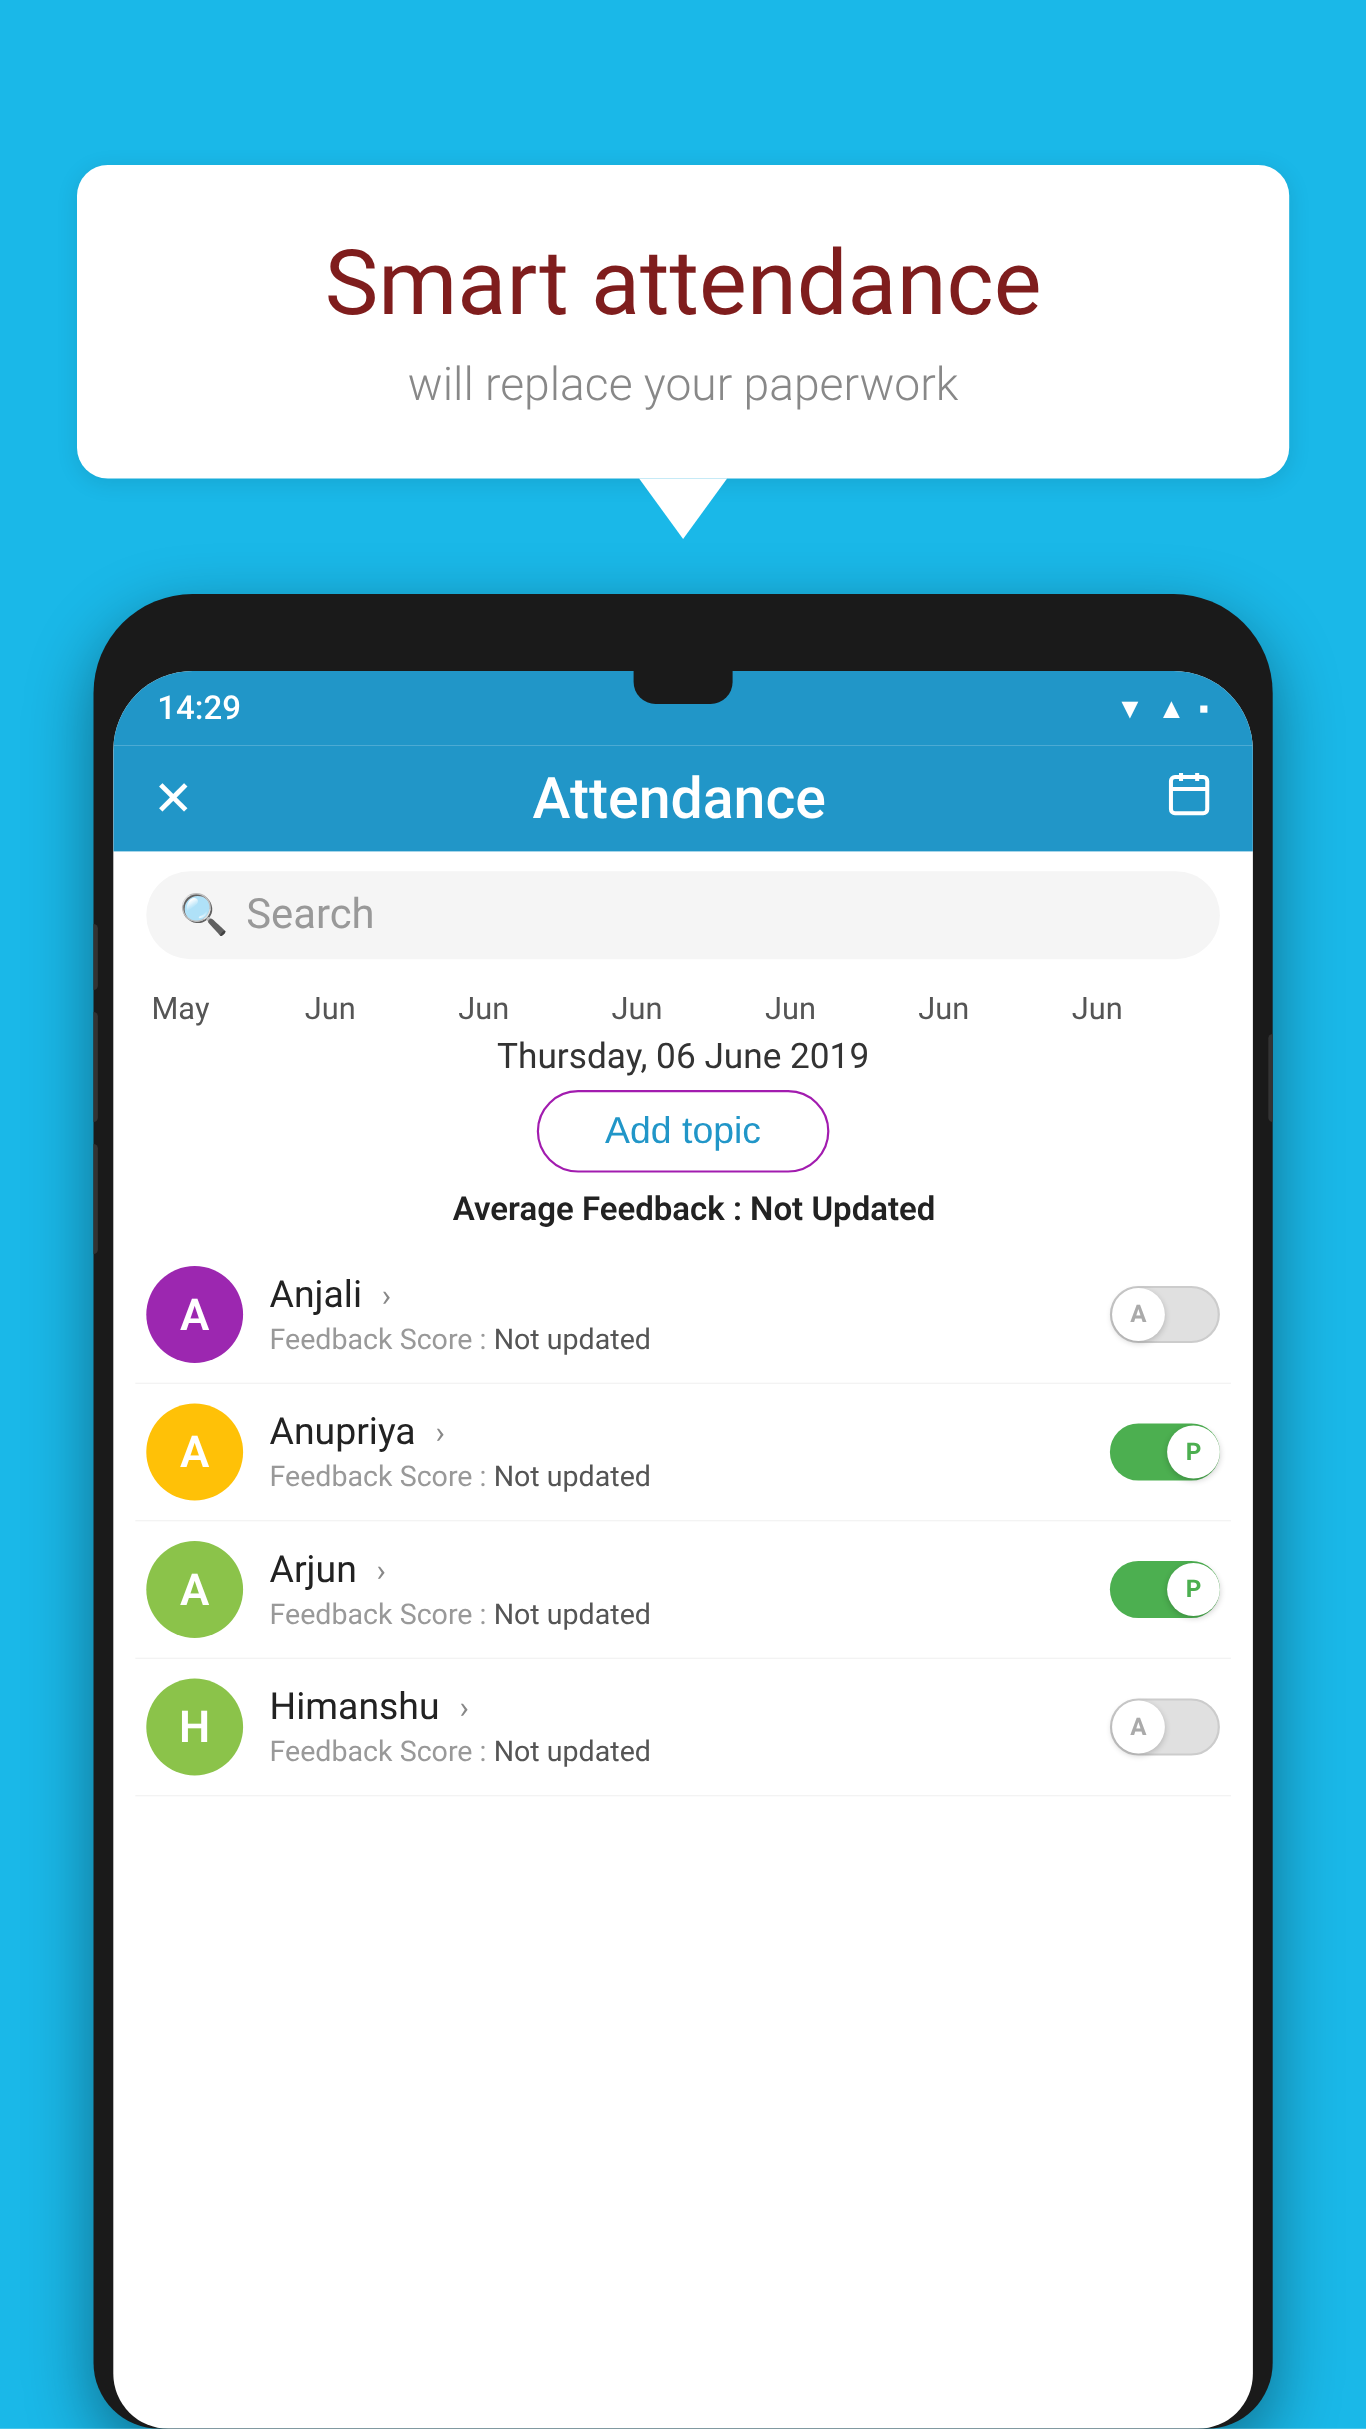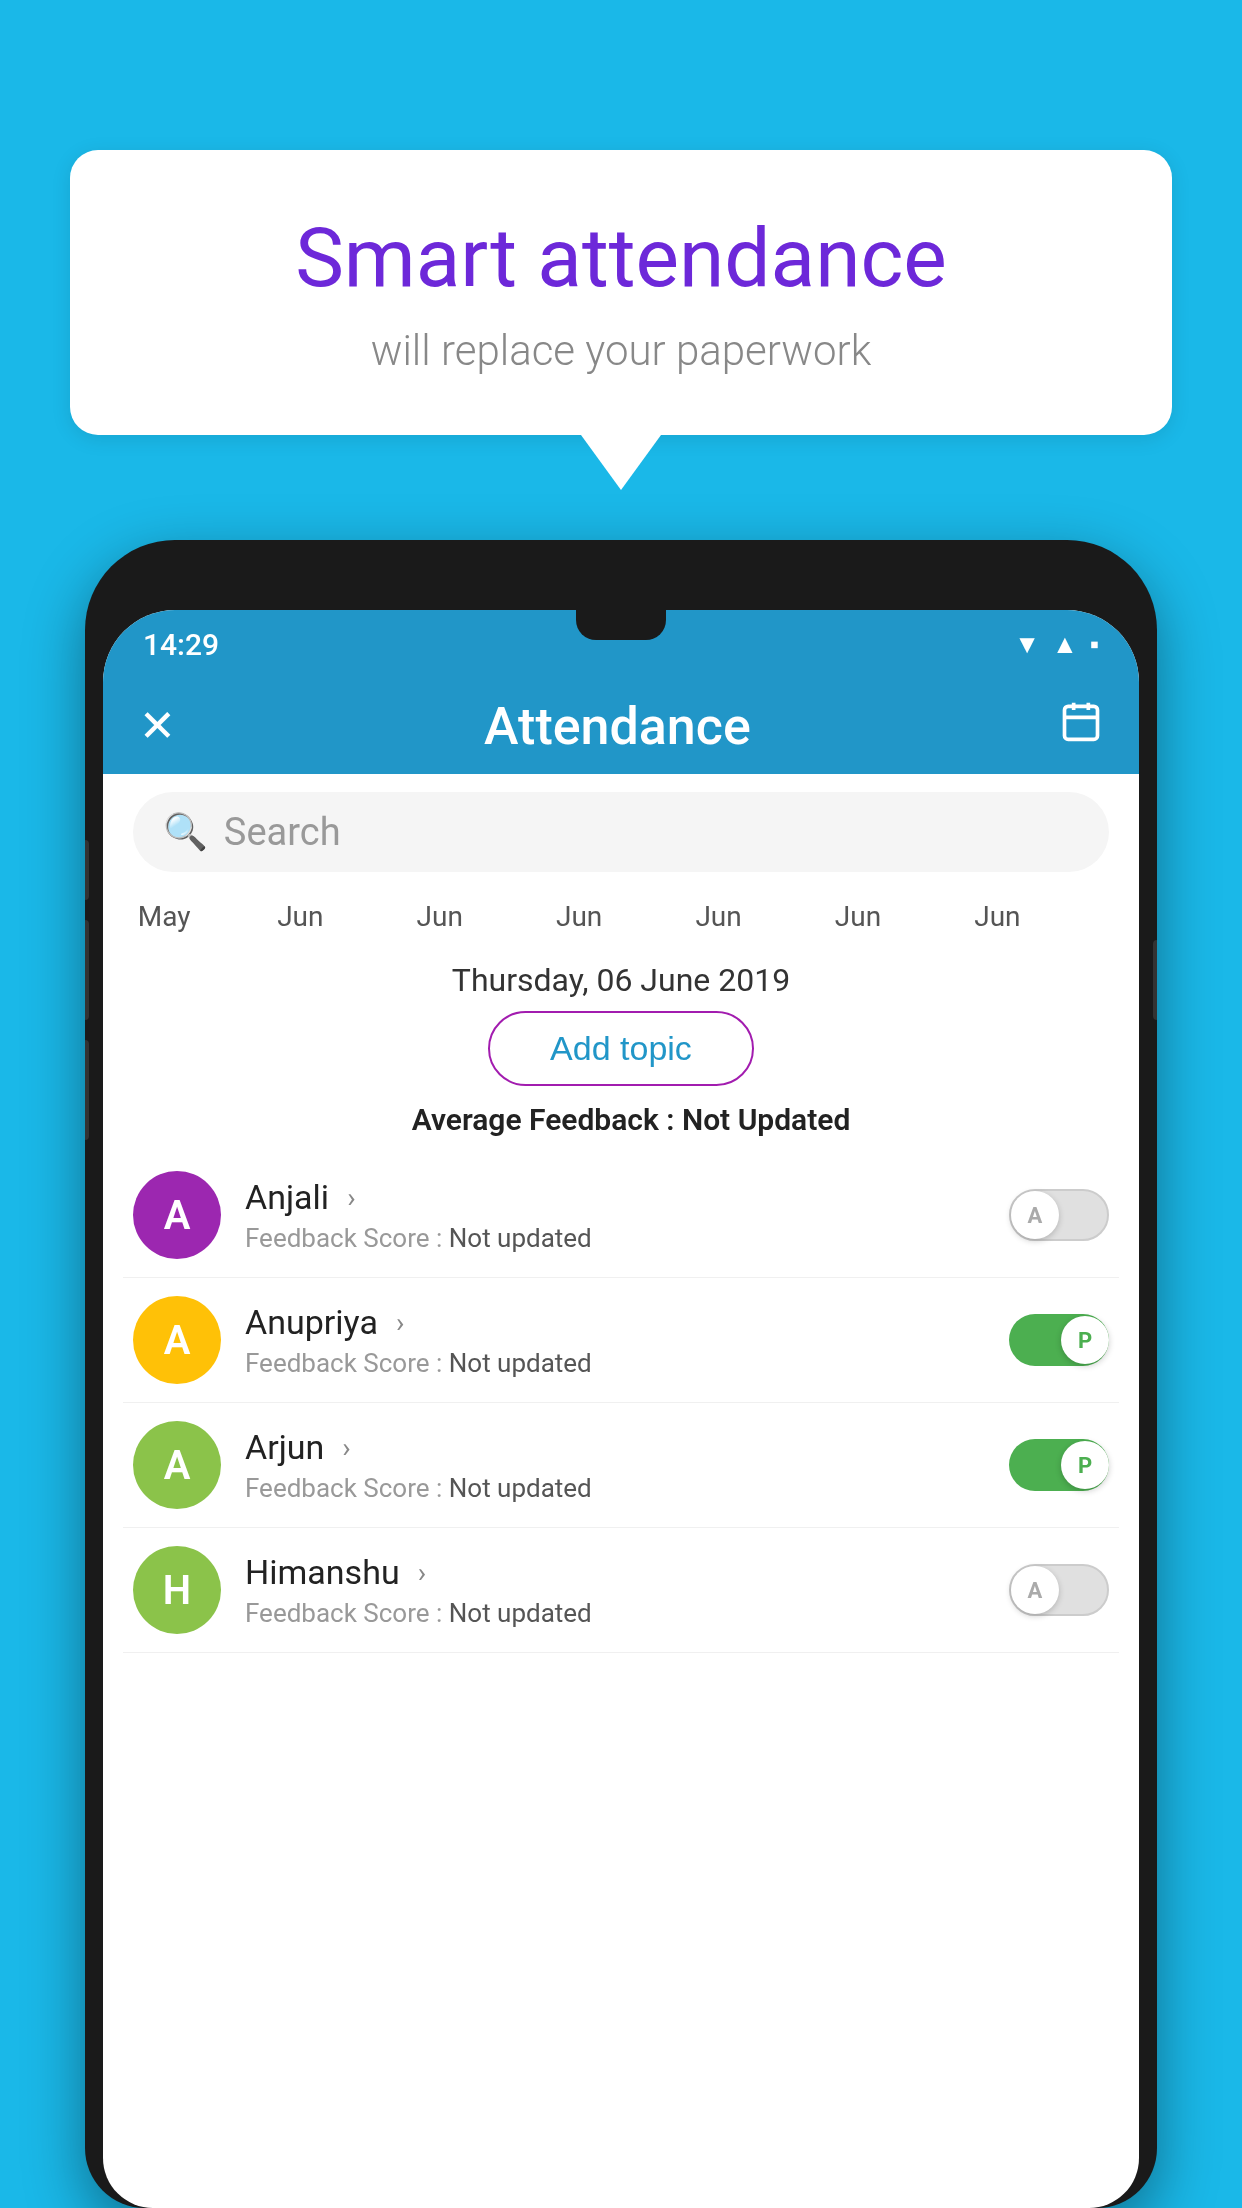--- a/index.html
+++ b/index.html
@@ -21,21 +21,21 @@
     }
     .speech-bubble {
       background: white;
       border-radius: 28px;
       padding: 60px 70px;
       text-align: center;
       box-shadow: 0 4px 20px rgba(0,0,0,0.1);
     }
     .speech-bubble-title {
       font-size: 82px;
-      color: #6d28d9;
+      color: #7f1d1d;
       font-weight: 400;
       margin-bottom: 20px;
     }
     .speech-bubble-subtitle {
       font-size: 42px;
       color: #888;
       font-weight: 300;
     }
     .speech-bubble-tail {
       width: 0;
@@ -196,21 +196,21 @@
       background: #2196C8;
       color: white;
     }
 
     
     .date-label {
       text-align: center;
       font-size: 32px;
       color: #333;
       font-weight: 400;
-      margin: 28px 0 12px;
+      margin: 8px 0 12px;
     }
 
     
     .add-topic-btn {
       display: block;
       margin: 0 auto 16px;
       border: 2px solid #a21caf;
       border-radius: 50px;
       padding: 16px 60px;
       background: transparent;

